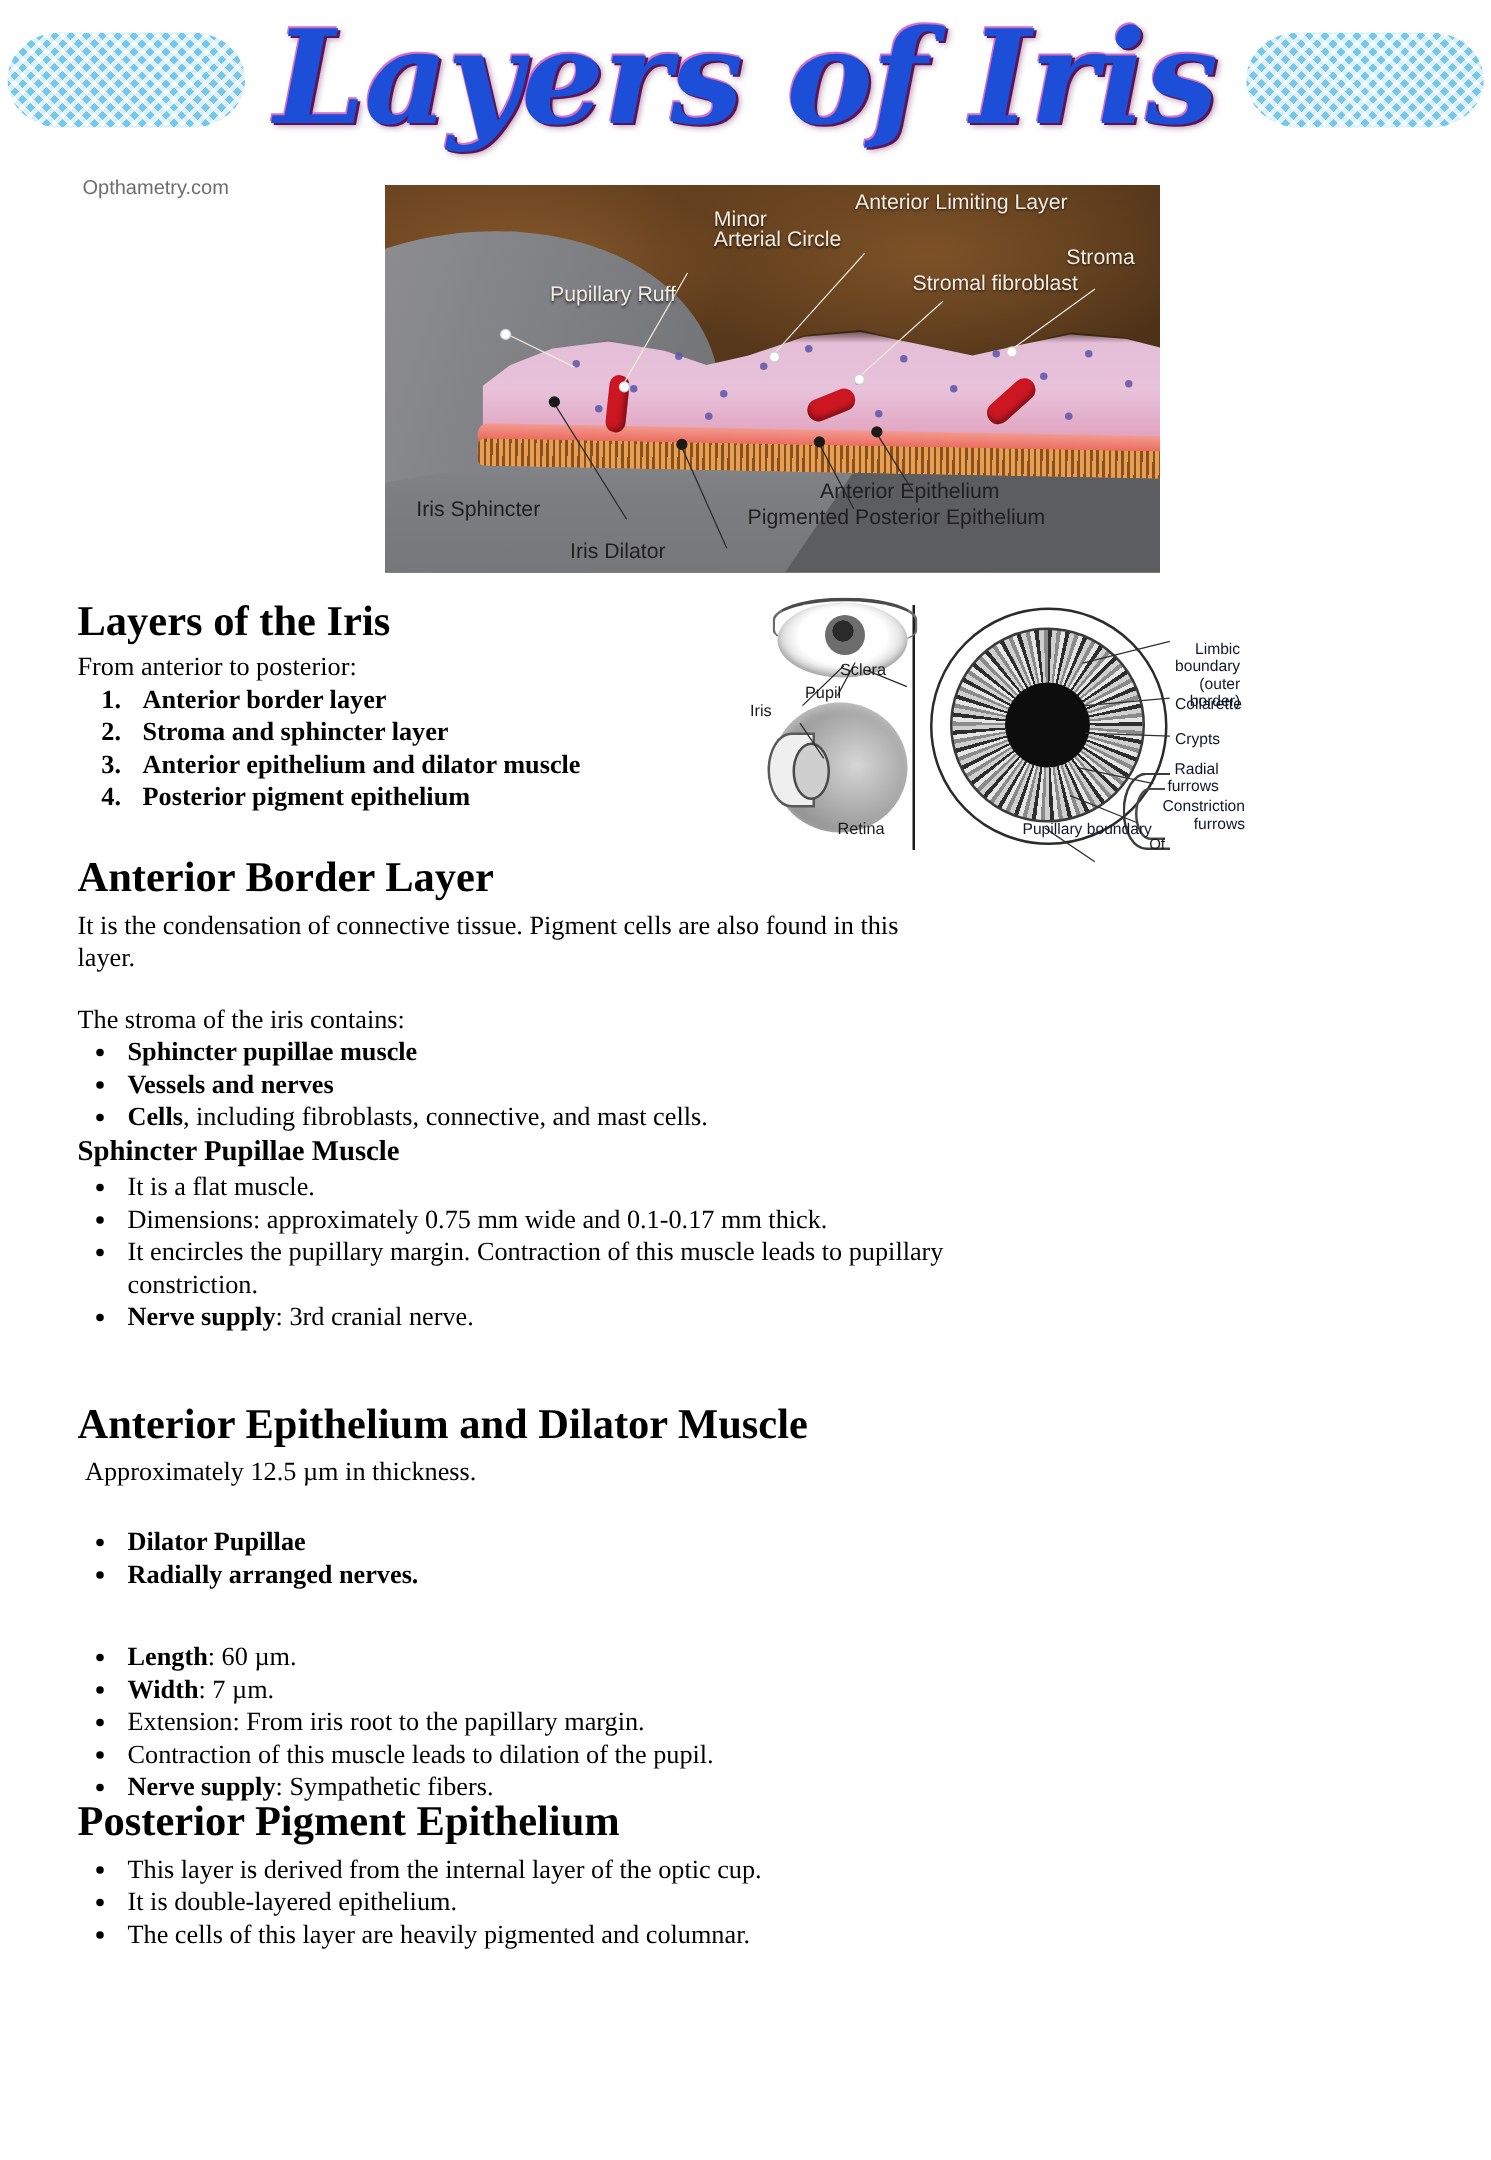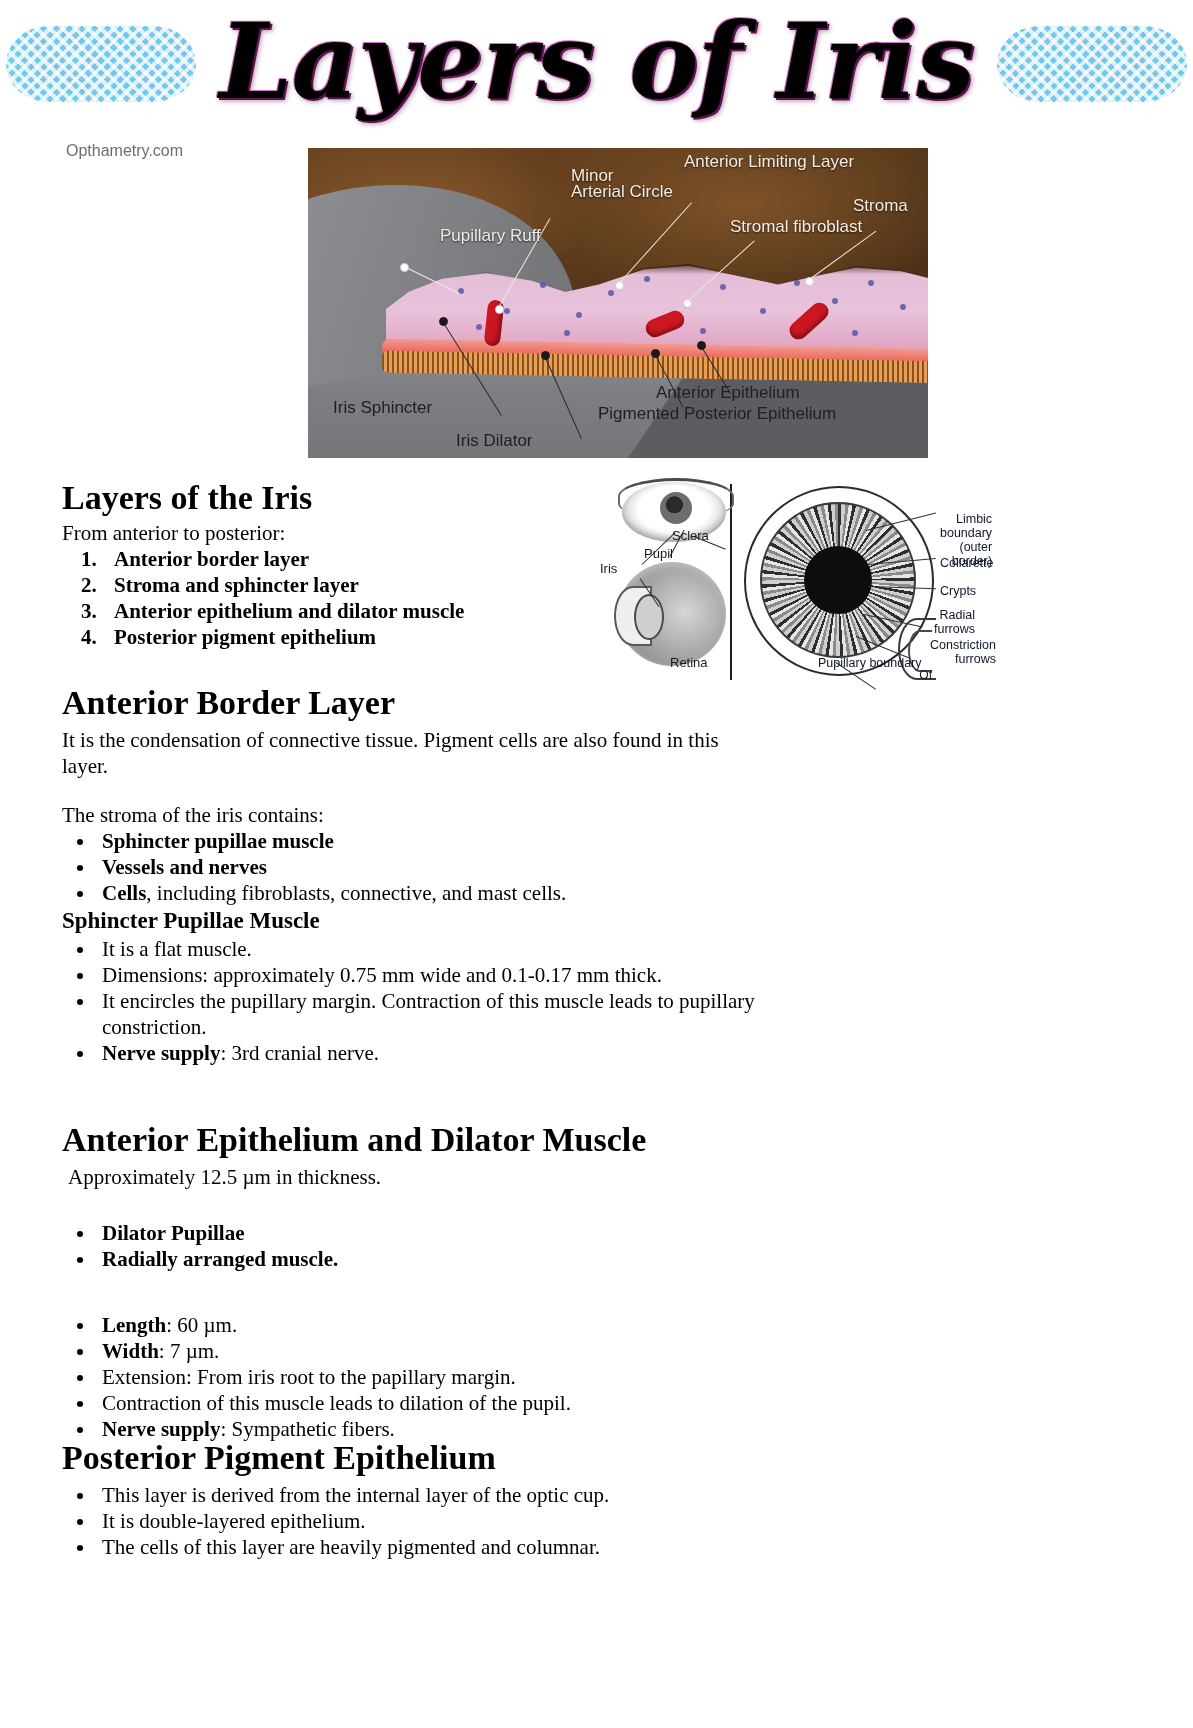--- a/index.html
+++ b/index.html
@@ -42,21 +42,21 @@
     left: 0;
     right: 0;
     top: 2px;
     text-align: center;
     font-family: "DejaVu Serif", serif;
     font-style: italic;
     font-weight: bold;
     font-size: 104px;
     line-height: 120px;
     letter-spacing: -1px;
-    color: #000000;
+    color: #1d4ed8;
     text-shadow:
       2px 2px 0 #5f1352,
       -1px -1px 0 #d86fc4,
       3px 3px 5px rgba(90,15,80,.45);
     white-space: nowrap;
   }
 
   
   .site-name {
     position: absolute;
@@ -539,21 +539,21 @@
       <li class="body"><span class="b"></span><span>It encircles the pupillary margin. Contraction of this muscle leads to pupillary constriction.</span></li>
       <li class="body"><span class="b">Nerve supply</span><span>: 3rd cranial nerve.</span></li>
     </ul>
   </div>
 
   <div style="position:absolute; left:62px; top:1120px; width:720px;">
     <h2 class="sec hl">Anterior Epithelium and Dilator Muscle</h2>
     <p class="body" style="margin-top:4px; padding-left:6px;">Approximately 12.5 µm in thickness.</p>
     <ul class="bul" style="margin-top:30px;">
       <li class="body"><span class="b">Dilator Pupillae</span><span></span></li>
-      <li class="body"><span class="b">Radially arranged muscle.</span><span></span></li>
+      <li class="body"><span class="b">Radially arranged nerves.</span><span></span></li>
     </ul>
     <ul class="bul" style="margin-top:40px;">
       <li class="body"><span class="b">Length</span><span>: 60 µm.</span></li>
       <li class="body"><span class="b">Width</span><span>: 7 µm.</span></li>
       <li class="body"><span class="b"></span><span>Extension: From iris root to the papillary margin.</span></li>
       <li class="body"><span class="b"></span><span>Contraction of this muscle leads to dilation of the pupil.</span></li>
       <li class="body"><span class="b">Nerve supply</span><span>: Sympathetic fibers.</span></li>
     </ul>
   </div>
 

